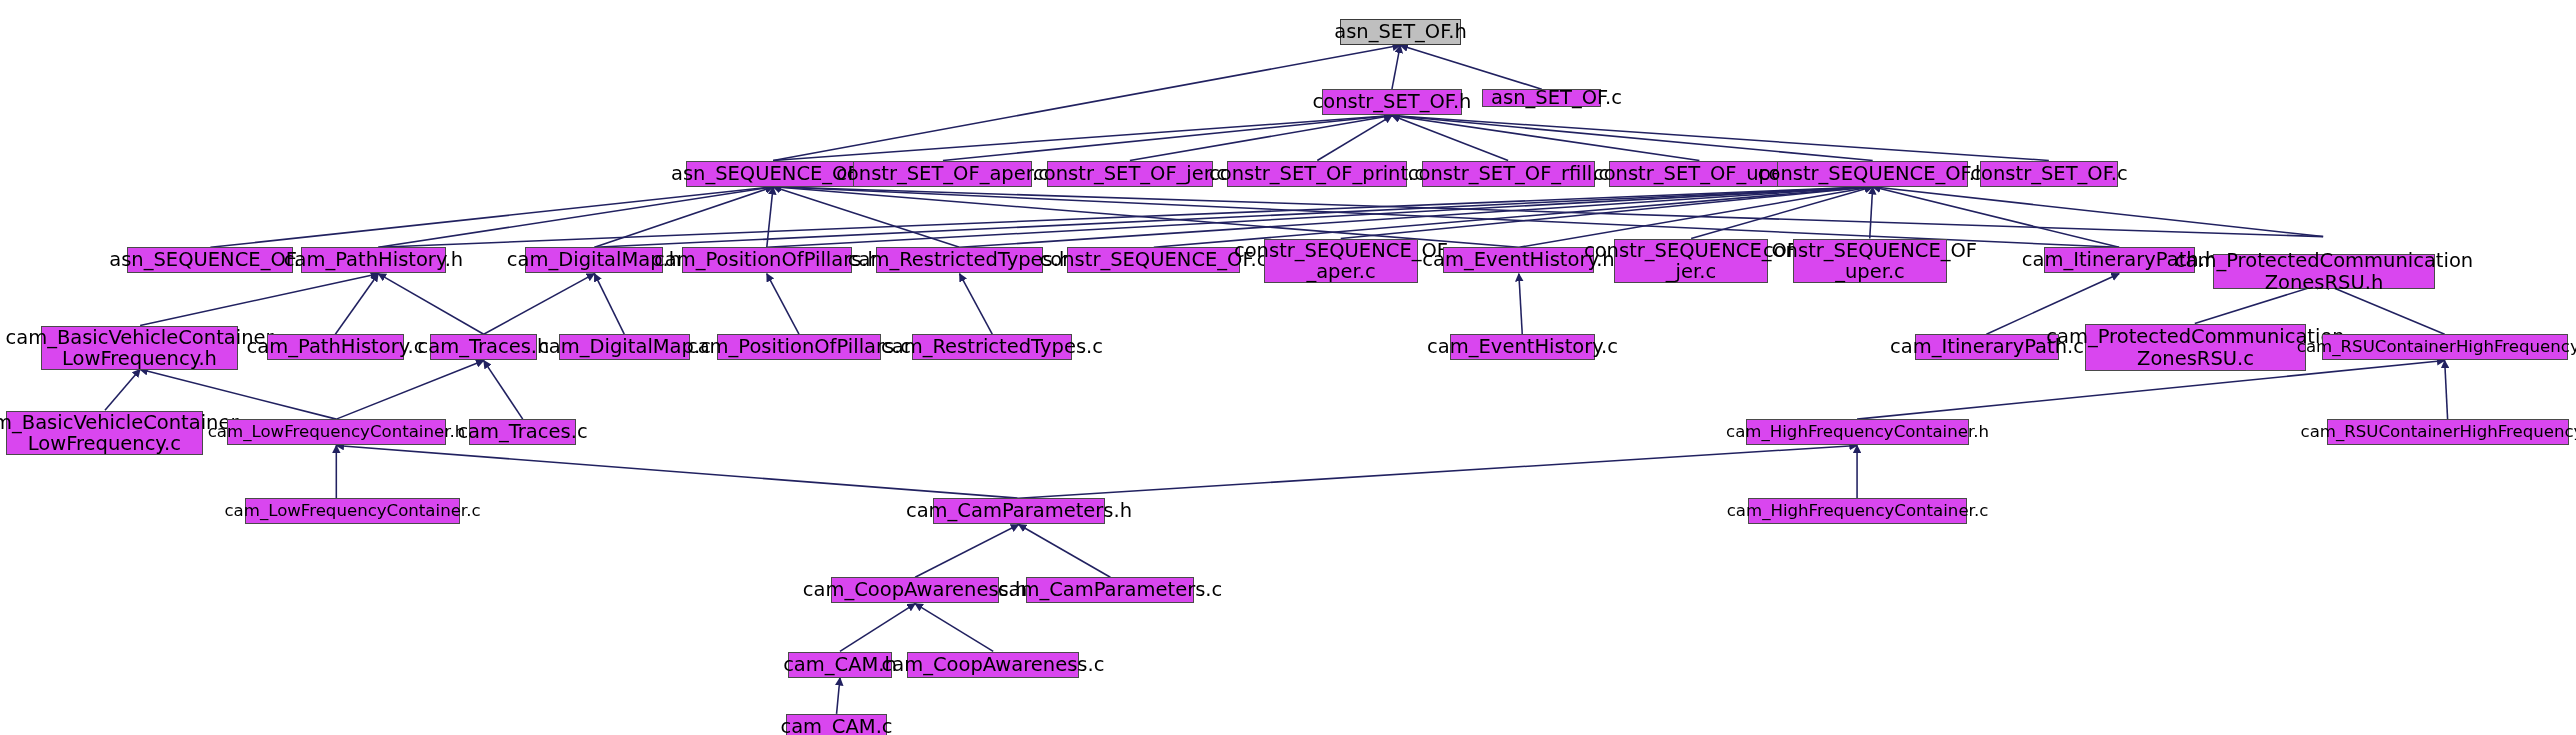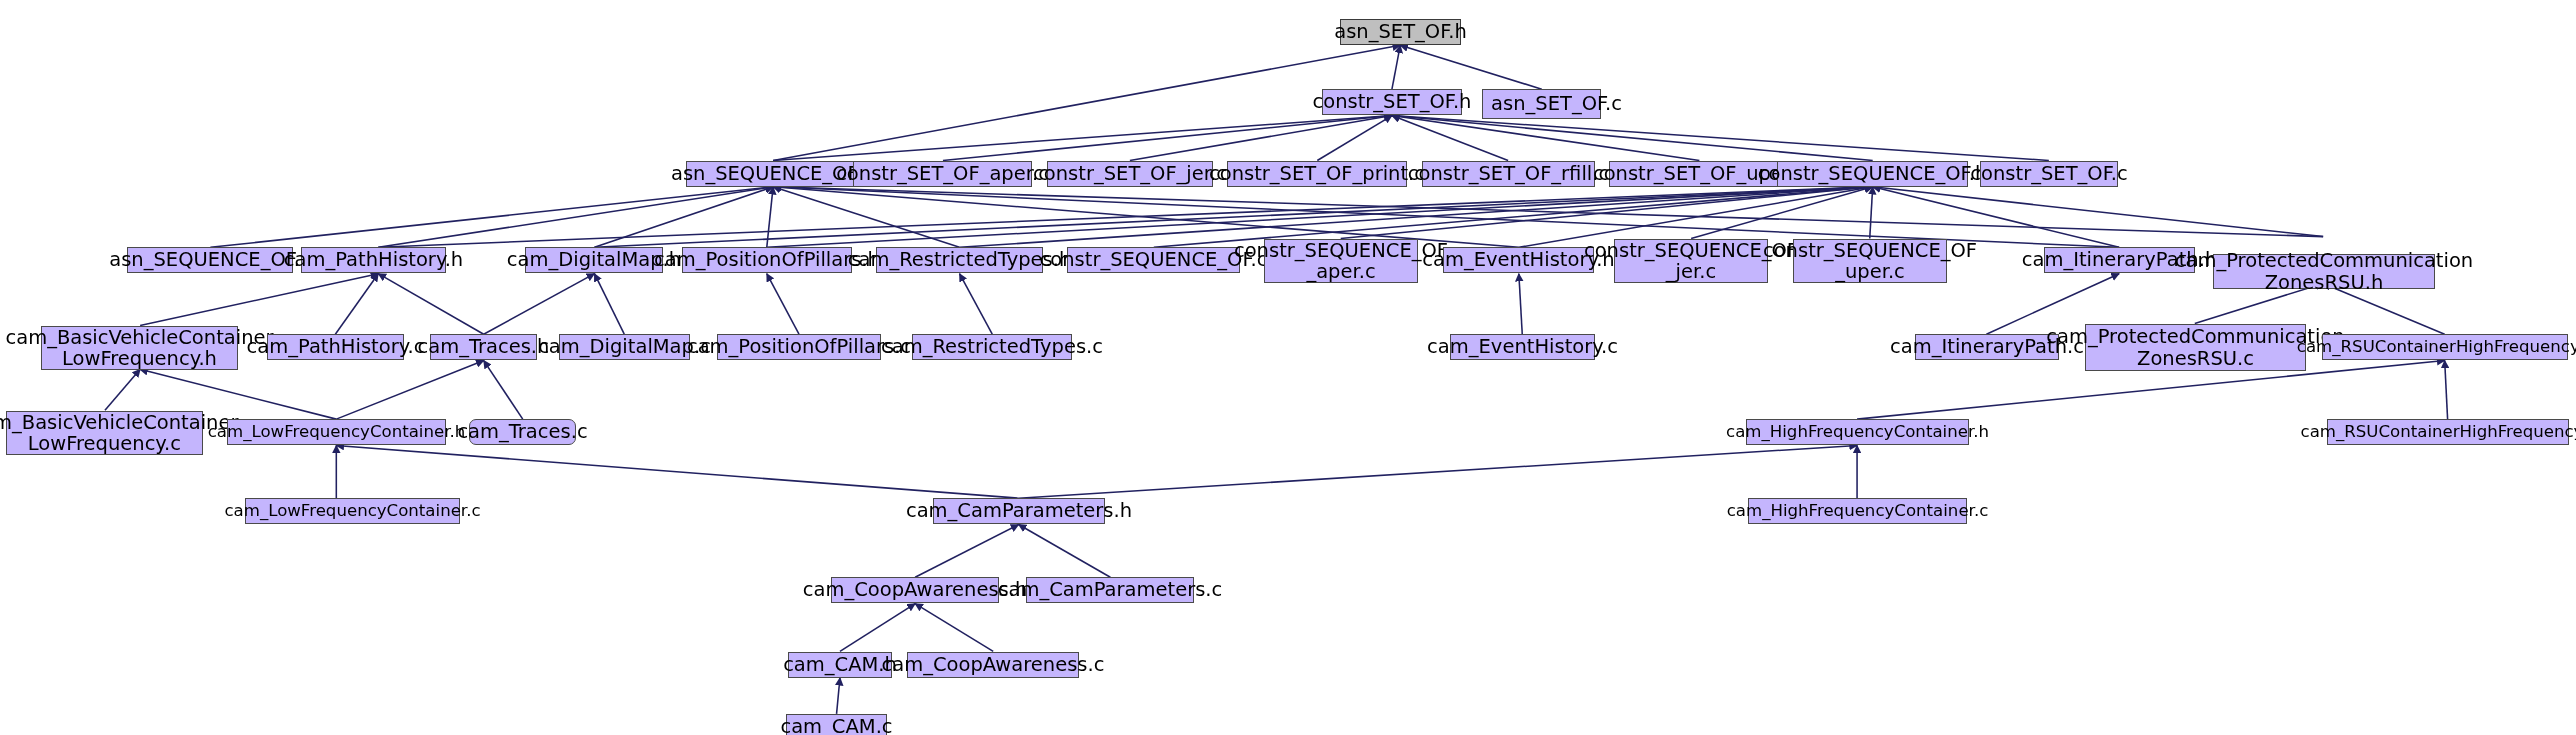--- a/index.html
+++ b/index.html
@@ -3,21 +3,21 @@
 <meta charset="utf-8">
 <style>
   html,body{margin:0;padding:0;background:#ffffff;}
   body{font-family:"DejaVu Sans","Liberation Sans",sans-serif;}
   #graph{position:relative;width:2576px;height:735px;background:#ffffff;overflow:hidden;margin-top:16px;}
   #edges{position:absolute;left:0;top:0;width:2576px;height:735px;pointer-events:none;}
   .node{
     position:absolute;
     box-sizing:border-box;
     border:1.5px solid #4a4a4a;
-    background:#c4b5fd;
+    background:#d946ef;
     color:#000000;
     display:flex;
     align-items:center;
     justify-content:center;
     text-align:center;
     font-size:19.5px;
     line-height:1.08;
     white-space:pre-line;
     padding:0 5.9px;
   }
@@ -88,21 +88,21 @@
         <line x1="937" y1="575" x2="1043" y2="521" stroke="#212160" stroke-width="1.6" marker-end="url(#arrow)"></line>
         <line x1="1137" y1="575" x2="1043" y2="521" stroke="#212160" stroke-width="1.6" marker-end="url(#arrow)"></line>
         <line x1="860" y1="651" x2="937" y2="602" stroke="#212160" stroke-width="1.6" marker-end="url(#arrow)"></line>
         <line x1="1017" y1="651" x2="937" y2="602" stroke="#212160" stroke-width="1.6" marker-end="url(#arrow)"></line>
         <line x1="856.5" y1="715" x2="860" y2="678" stroke="#212160" stroke-width="1.6" marker-end="url(#arrow)"></line>
       </g>
   </svg>
   <div id="nodes">
       <div class="node root" style="left: 1340px; top: 2.9px; width: 121px; height: 26px;">asn_SET_OF.h</div>
       <div class="node" style="left: 1322px; top: 73px; width: 140px; height: 26px;">constr_SET_OF.h</div>
-      <div class="node" style="left: 1482px; top: 73px; width: 119px; height: 30px; padding-left: 36px;">asn_SET_OF.c</div>
+      <div class="node" style="left: 1482px; top: 73px; width: 119px; height: 18px; padding-left: 36px;">asn_SET_OF.c</div>
       <div class="node" style="left: 686px; top: 145px; width: 173px; height: 26px;">asn_SEQUENCE_OF.h</div>
       <div class="node" style="left: 853px; top: 145px; width: 179px; height: 26px;">constr_SET_OF_aper.c</div>
       <div class="node" style="left: 1047px; top: 145px; width: 166px; height: 26px;">constr_SET_OF_jer.c</div>
       <div class="node" style="left: 1227px; top: 145px; width: 180px; height: 26px;">constr_SET_OF_print.c</div>
       <div class="node" style="left: 1422px; top: 145px; width: 173px; height: 26px;">constr_SET_OF_rfill.c</div>
       <div class="node" style="left: 1609px; top: 145px; width: 181px; height: 26px;">constr_SET_OF_uper.c</div>
       <div class="node" style="left: 1777px; top: 145px; width: 191px; height: 26px;">constr_SEQUENCE_OF.h</div>
       <div class="node" style="left: 1980px; top: 145px; width: 138px; height: 26px;">constr_SET_OF.c</div>
       <div class="node" style="left: 127px; top: 231px; width: 166px; height: 26px;">asn_SEQUENCE_OF.c</div>
       <div class="node" style="left: 301px; top: 231px; width: 145px; height: 26px;">cam_PathHistory.h</div>
@@ -128,21 +128,21 @@
       <div class="node" style="left: 717px; top: 318px; width: 164px; height: 26px;">cam_PositionOfPillars.c</div>
       <div class="node" style="left: 912px; top: 318px; width: 160px; height: 26px;">cam_RestrictedTypes.c</div>
       <div class="node" style="left: 1450px; top: 318px; width: 145px; height: 26px;">cam_EventHistory.c</div>
       <div class="node" style="left: 1915px; top: 318px; width: 144px; height: 26px;">cam_ItineraryPath.c</div>
       <div class="node" style="left: 2085px; top: 308px; width: 221px; height: 47px;">cam_ProtectedCommunication
 ZonesRSU.c</div>
       <div class="node" style="left: 2322px; top: 318px; width: 246px; height: 26px; font-size: 16.6px;">cam_RSUContainerHighFrequency.h</div>
       <div class="node" style="left: 5.9px; top: 395px; width: 197px; height: 44px;">cam_BasicVehicleContainer
 LowFrequency.c</div>
       <div class="node" style="left: 227px; top: 403px; width: 219px; height: 26px; font-size: 16.6px;">cam_LowFrequencyContainer.h</div>
-      <div class="node" style="left: 469px; top: 403px; width: 107px; height: 26px; border-radius: 7px;">cam_Traces.c</div>
+      <div class="node" style="left: 469px; top: 403px; width: 107px; height: 26px;">cam_Traces.c</div>
       <div class="node" style="left: 1746px; top: 403px; width: 223px; height: 26px; font-size: 16.6px;">cam_HighFrequencyContainer.h</div>
       <div class="node" style="left: 2327px; top: 403px; width: 242px; height: 26px; font-size: 16.6px;">cam_RSUContainerHighFrequency.c</div>
       <div class="node" style="left: 245px; top: 482px; width: 215px; height: 26px; font-size: 16.6px;">cam_LowFrequencyContainer.c</div>
       <div class="node" style="left: 933px; top: 482px; width: 172px; height: 26px;">cam_CamParameters.h</div>
       <div class="node" style="left: 1748px; top: 482px; width: 219px; height: 26px; font-size: 16.6px;">cam_HighFrequencyContainer.c</div>
       <div class="node" style="left: 831px; top: 561px; width: 168px; height: 26px;">cam_CoopAwareness.h</div>
       <div class="node" style="left: 1026px; top: 561px; width: 168px; height: 26px;">cam_CamParameters.c</div>
       <div class="node" style="left: 788px; top: 636px; width: 104px; height: 26px;">cam_CAM.h</div>
       <div class="node" style="left: 907px; top: 636px; width: 172px; height: 26px;">cam_CoopAwareness.c</div>
       <div class="node" style="left: 786px; top: 698px; width: 101px; height: 26px;">cam_CAM.c</div>

